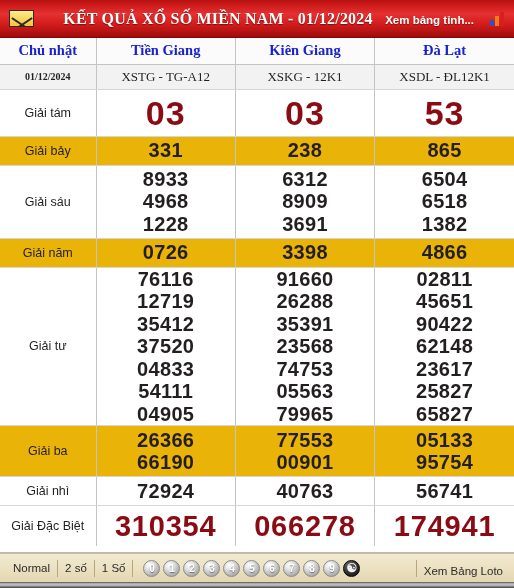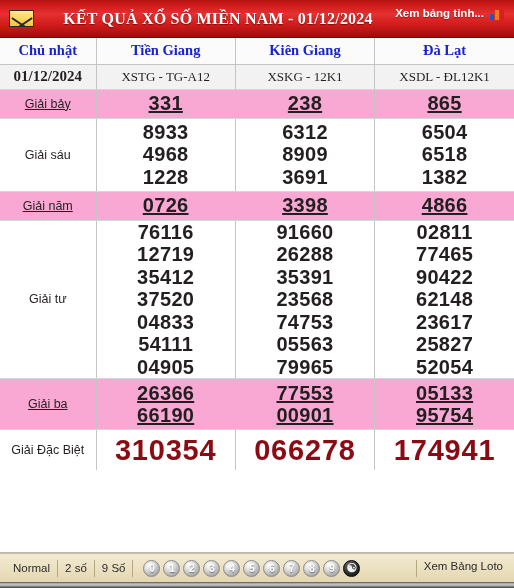--- a/index.html
+++ b/index.html
@@ -70,22 +70,22 @@
     padding-right: 108px;
     padding-left: 4px;
   }
 
   .title-right {
     position: absolute;
     right: 8px;
     top: 0;
     height: 26px;
     display: flex;
-    align-items: center;
-    gap: 6px;
+    align-items: flex-end;
+    gap: 16px;
   }
   .title-link {
     font-family: "Liberation Sans", sans-serif;
     font-size: 11.5px;
     font-weight: bold;
     color: #ffffff;
     white-space: nowrap;
     text-shadow: 0 1px 1px rgba(0,0,0,0.4);
     cursor: pointer;
   }
@@ -137,41 +137,41 @@
   }
   
   tr.code td {
     height: 25px;
     font-family: "Liberation Serif", serif;
     font-size: 13px;
     color: #231f20;
     background: #f2f2f2;
     font-weight: normal;
   }
-  tr.code td.lbl { font-weight: bold; font-size: 15px; }
+  tr.code td.lbl { font-weight: bold; font-size: 10px; }
 
   td.lbl {
     font-family: "Liberation Sans", sans-serif;
     font-size: 12.5px;
     font-weight: normal;
     color: #3a3a3a;
     margin-left: 48px;
   }
 
   td.nums {
     font-family: "Liberation Sans", sans-serif;
     font-weight: bold;
     font-size: 20px;
     line-height: 22.5px;
     letter-spacing: 0.3px;
     color: #231f20;
   }
   td.nums span { display: block; }
 
-  tr.alt td { background: #f9a8d4; text-decoration: underline; }
+  tr.alt td { background: #eab308; }
   tr.plain td { background: #ffffff; }
 
   
   tr.r8 td.nums {
     font-size: 34px;
     line-height: 40px;
     color: #8b0b14;
     font-weight: bold;
     letter-spacing: 1px;
   }
@@ -240,21 +240,21 @@
     cursor: pointer;
     flex: 0 0 17px;
   }
   .ball.yin {
     background: radial-gradient(circle at 35% 28%, #6d6d6d 0%, #2a2a2a 60%, #111111 100%);
     border-color: #000;
     font-size: 12px;
     color: #f2f2f2;
     text-shadow: none;
   }
-  .tb-right { margin-left: auto; display: flex; align-items: flex-start; }
+  .tb-right { margin-left: auto; display: flex; align-items: flex-end; }
 
   .bottom-edge {
     flex: 0 0 6px;
     height: 6px;
     background: linear-gradient(to bottom, #9e9e9e 0%, #c8c8c8 40%, #3a3a3a 100%);
     border-top: 1px solid #6d6d6d;
   }
 </style>
 </head>
 <body>
@@ -289,20 +289,32 @@
           <td>Kiên Giang</td>
           <td>Đà Lạt</td>
         </tr>
         <tr class="code">
           <td class="lbl">01/12/2024</td>
           <td>XSTG - TG-A12</td>
           <td>XSKG - 12K1</td>
           <td>XSDL - ĐL12K1</td>
         </tr>
 
+        <tr class="plain r8">
+          <td class="lbl">Giải tám</td>
+          <td class="nums">
+              <span>03</span>
+            </td>
+          <td class="nums">
+              <span>03</span>
+            </td>
+          <td class="nums">
+              <span>53</span>
+            </td>
+        </tr>
 
         <tr class="alt r7">
           <td class="lbl">Giải bảy</td>
           <td class="nums">
               <span>331</span>
             </td>
           <td class="nums">
               <span>238</span>
             </td>
           <td class="nums">
@@ -357,45 +369,57 @@
               <span>91660</span>
               <span>26288</span>
               <span>35391</span>
               <span>23568</span>
               <span>74753</span>
               <span>05563</span>
               <span>79965</span>
             </td>
           <td class="nums">
               <span>02811</span>
-              <span>77465</span>
+              <span>45651</span>
               <span>90422</span>
               <span>62148</span>
               <span>23617</span>
               <span>25827</span>
-              <span>52054</span>
+              <span>65827</span>
             </td>
         </tr>
 
         <tr class="alt r3">
           <td class="lbl">Giải ba</td>
           <td class="nums">
               <span>26366</span>
               <span>66190</span>
             </td>
           <td class="nums">
               <span>77553</span>
               <span>00901</span>
             </td>
           <td class="nums">
               <span>05133</span>
               <span>95754</span>
             </td>
         </tr>
 
+        <tr class="plain r2">
+          <td class="lbl">Giải nhì</td>
+          <td class="nums">
+              <span>72924</span>
+            </td>
+          <td class="nums">
+              <span>40763</span>
+            </td>
+          <td class="nums">
+              <span>56741</span>
+            </td>
+        </tr>
 
 
         <tr class="plain rdb">
           <td class="lbl">Giải Đặc Biệt</td>
           <td class="nums">
               <span>310354</span>
             </td>
           <td class="nums">
               <span>066278</span>
             </td>
@@ -405,21 +429,21 @@
         </tr>
       </tbody>
     </table>
   </div>
 
   <div class="toolbar">
     <span class="tb-text">Normal</span>
     <span class="tb-sep"></span>
     <span class="tb-text">2 số</span>
     <span class="tb-sep"></span>
-    <span class="tb-text">9 Số</span>
+    <span class="tb-text">1 Số</span>
     <span class="tb-sep"></span>
     <span class="ball-row">
         <span class="ball">0</span>
         <span class="ball">1</span>
         <span class="ball">2</span>
         <span class="ball">3</span>
         <span class="ball">4</span>
         <span class="ball">5</span>
         <span class="ball">6</span>
         <span class="ball">7</span>

